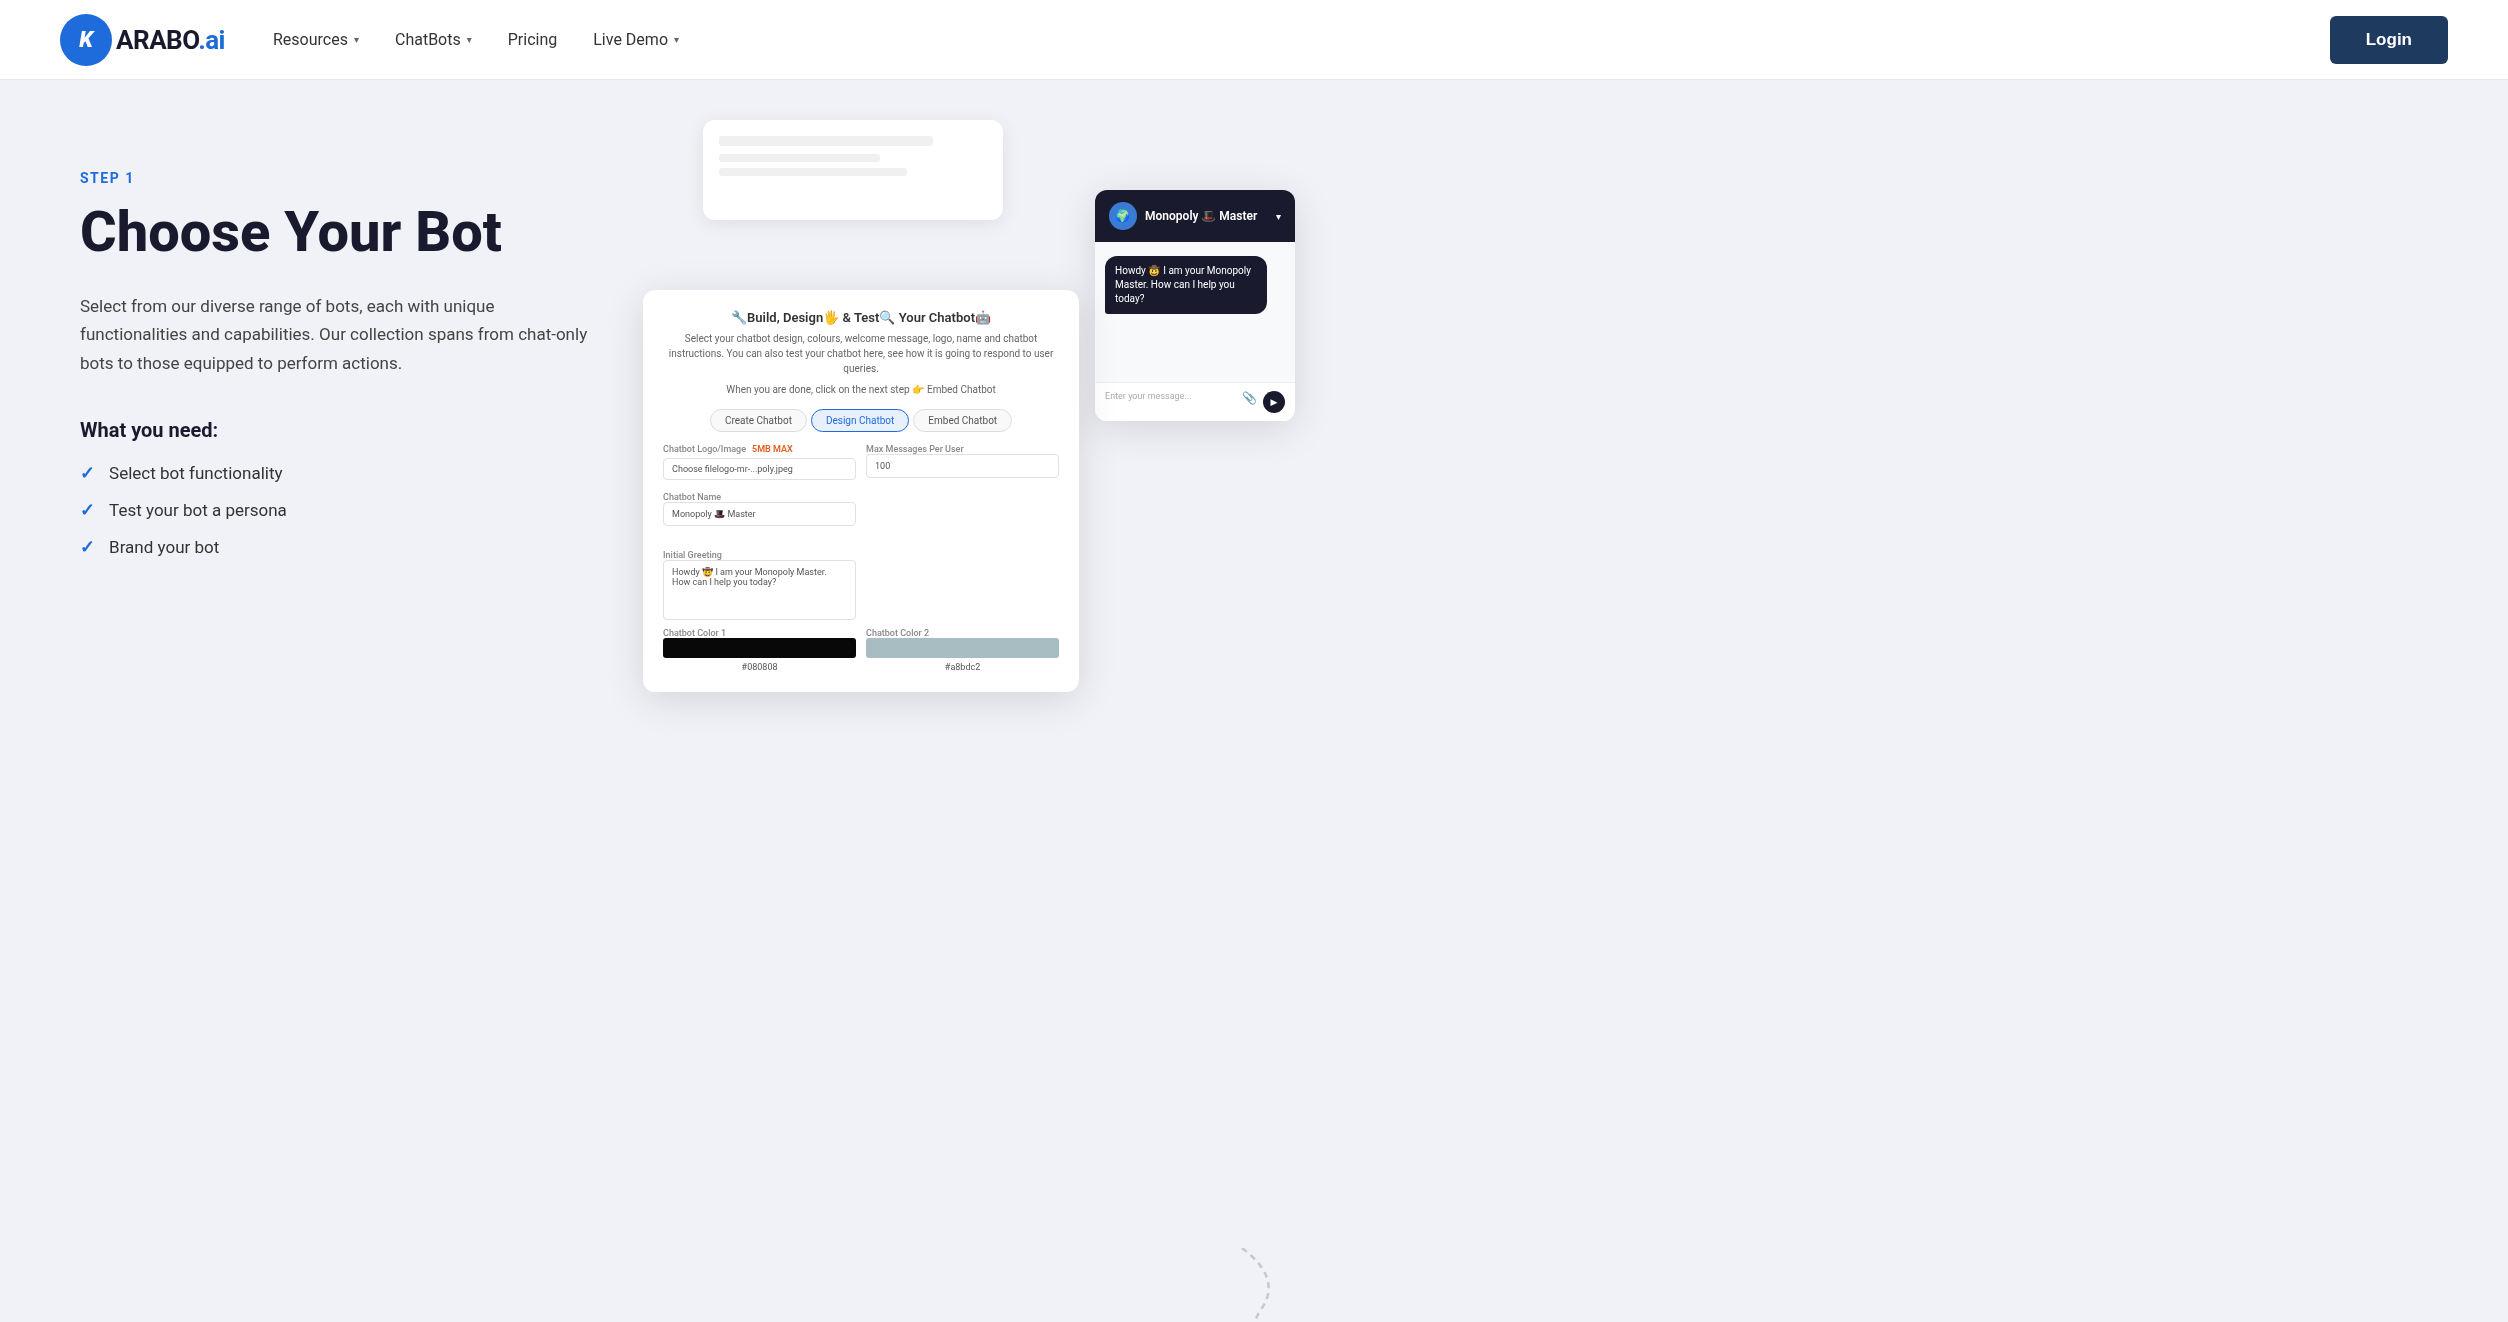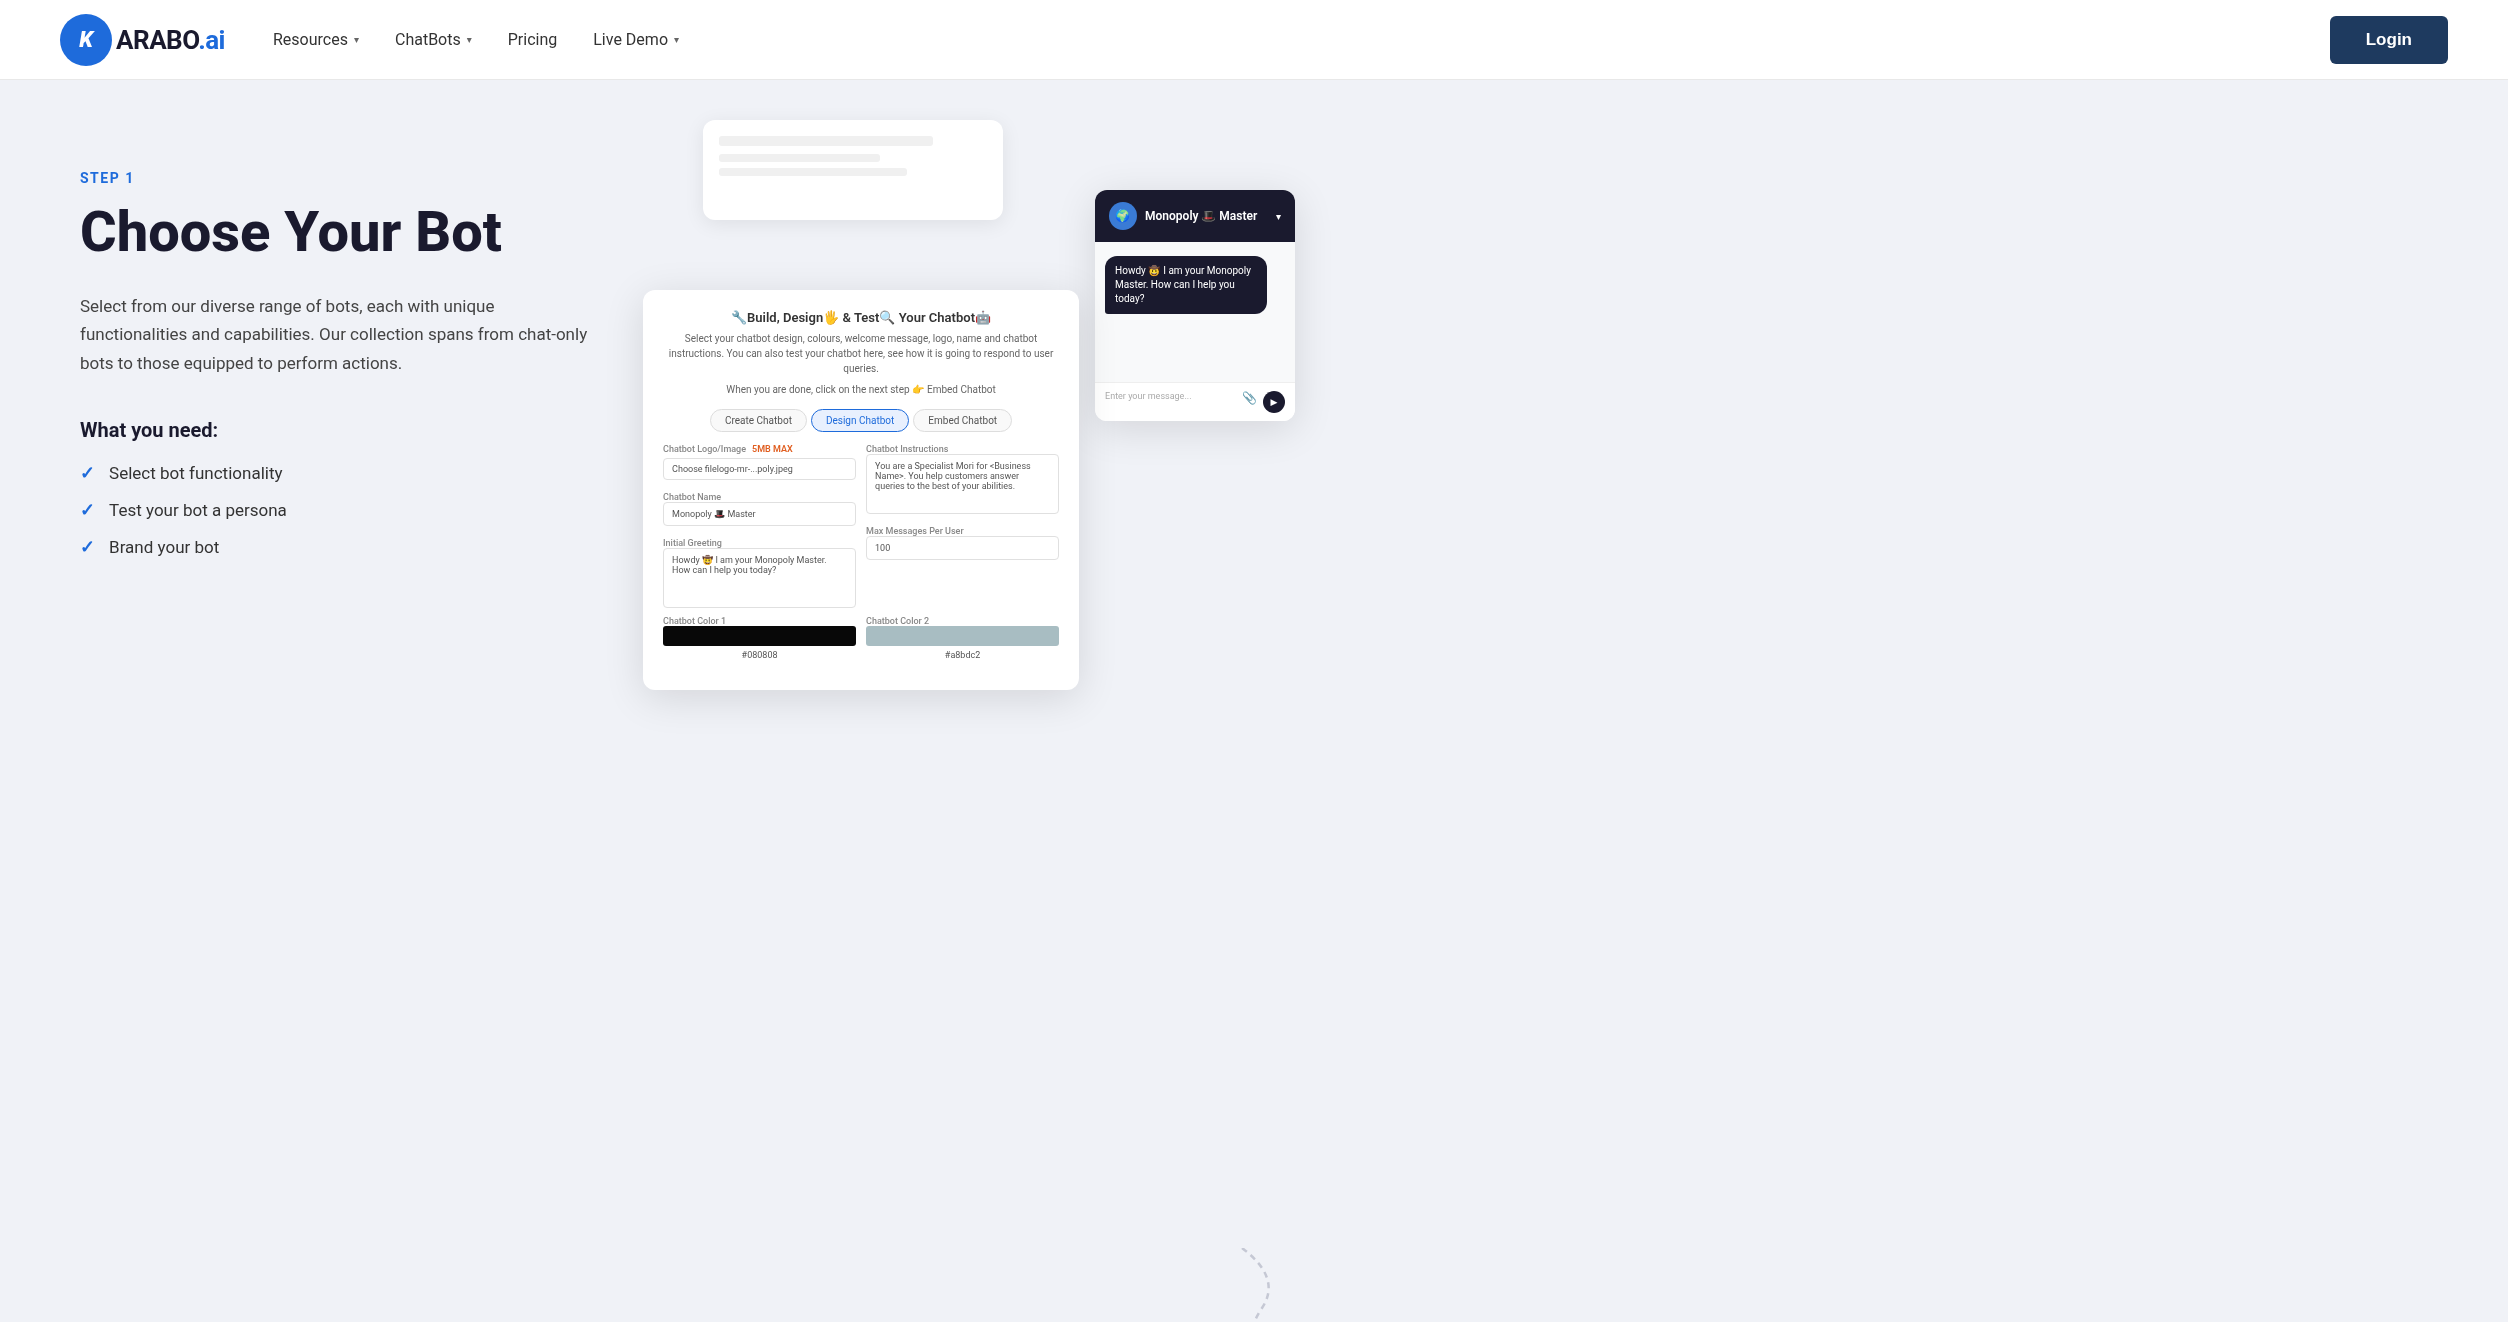--- a/index.html
+++ b/index.html
@@ -532,35 +532,31 @@
               <div style="margin-bottom: 8px;">
                 <div style="display: flex; gap: 6px; align-items: baseline; margin-bottom: 4px;">
                   <span class="form-label">Chatbot Logo/Image</span>
                   <span class="form-label-blue">5MB MAX</span>
                 </div>
                 <div class="form-row">
                   <span>Choose file</span>
                   <span>logo-mr-...poly.jpeg</span>
                 </div>
               </div>
-              <div style="margin-bottom: 8px;">
+              <div style="margin-bottom: 20px;">
                 <div class="form-label">Chatbot Name</div>
                 <div class="form-input-box">Monopoly 🎩 Master</div>
               </div>
               <div>
                 <div class="form-label">Initial Greeting</div>
                 <div class="form-textarea">Howdy 🤠 I am your Monopoly Master. How can I help you today?</div>
               </div>
             </div>
 
             <div class="form-section">
-              <div style="margin-bottom: 8px;">
-                <div class="form-label">Chatbot Instructions</div>
-                <div class="form-textarea">You are a Specialist Mori for &lt;Business Name&gt;. You help customers answer queries to the best of your abilities.</div>
-              </div>
               <div style="margin-bottom: 8px;">
                 <div class="form-label">Max Messages Per User</div>
                 <div class="form-input-box">100</div>
               </div>
             </div>
           </div>
 
           <div class="color-row">
             <div class="color-item">
               <div class="form-label">Chatbot Color 1</div>

